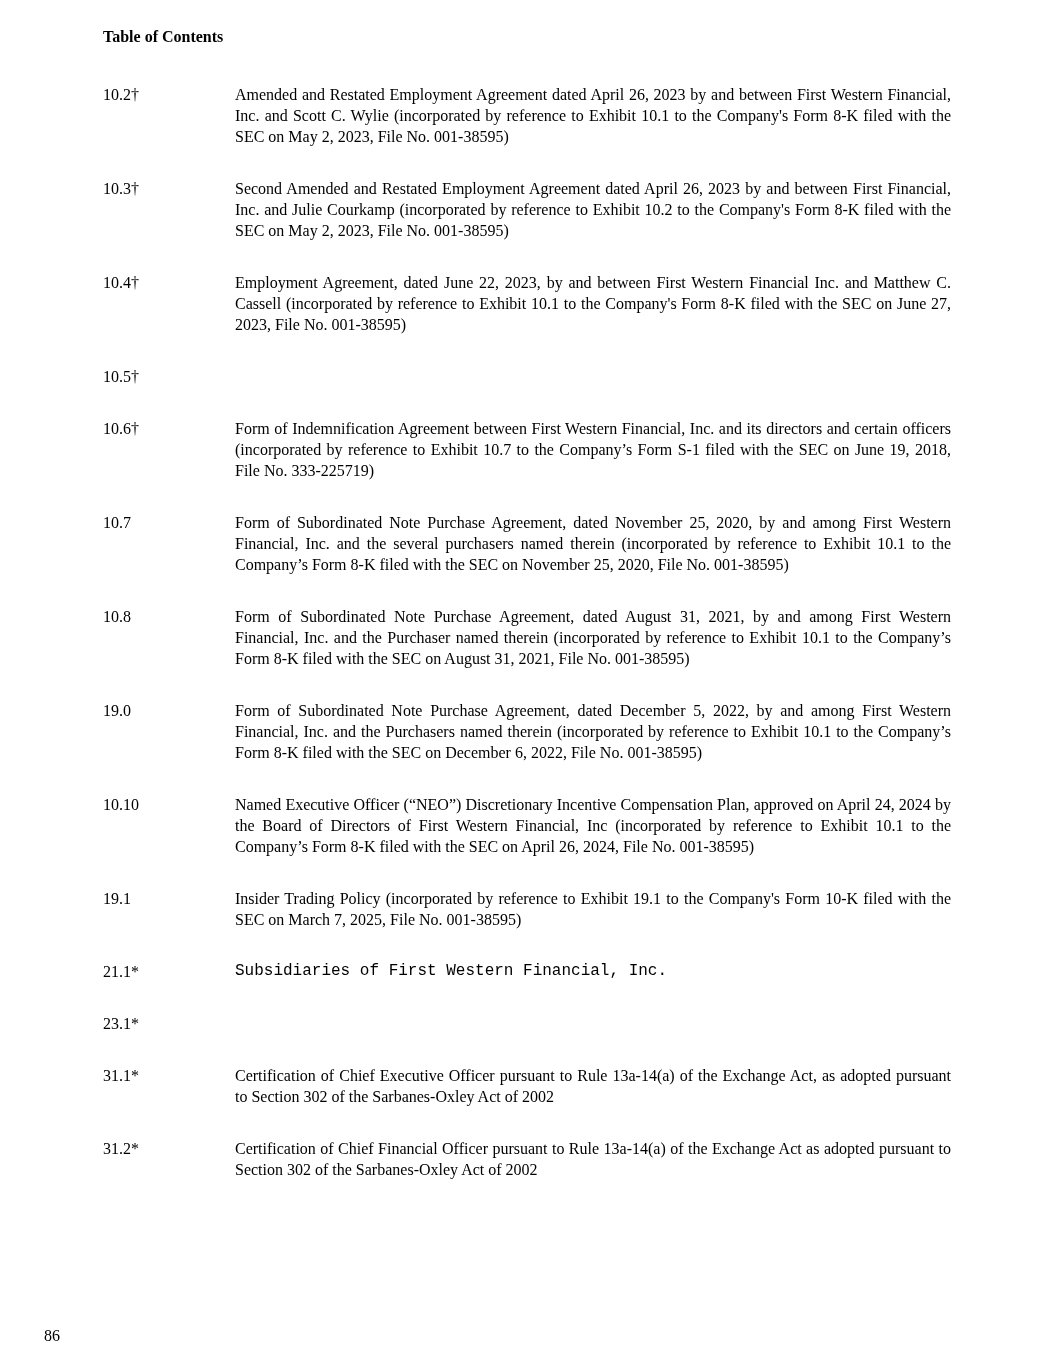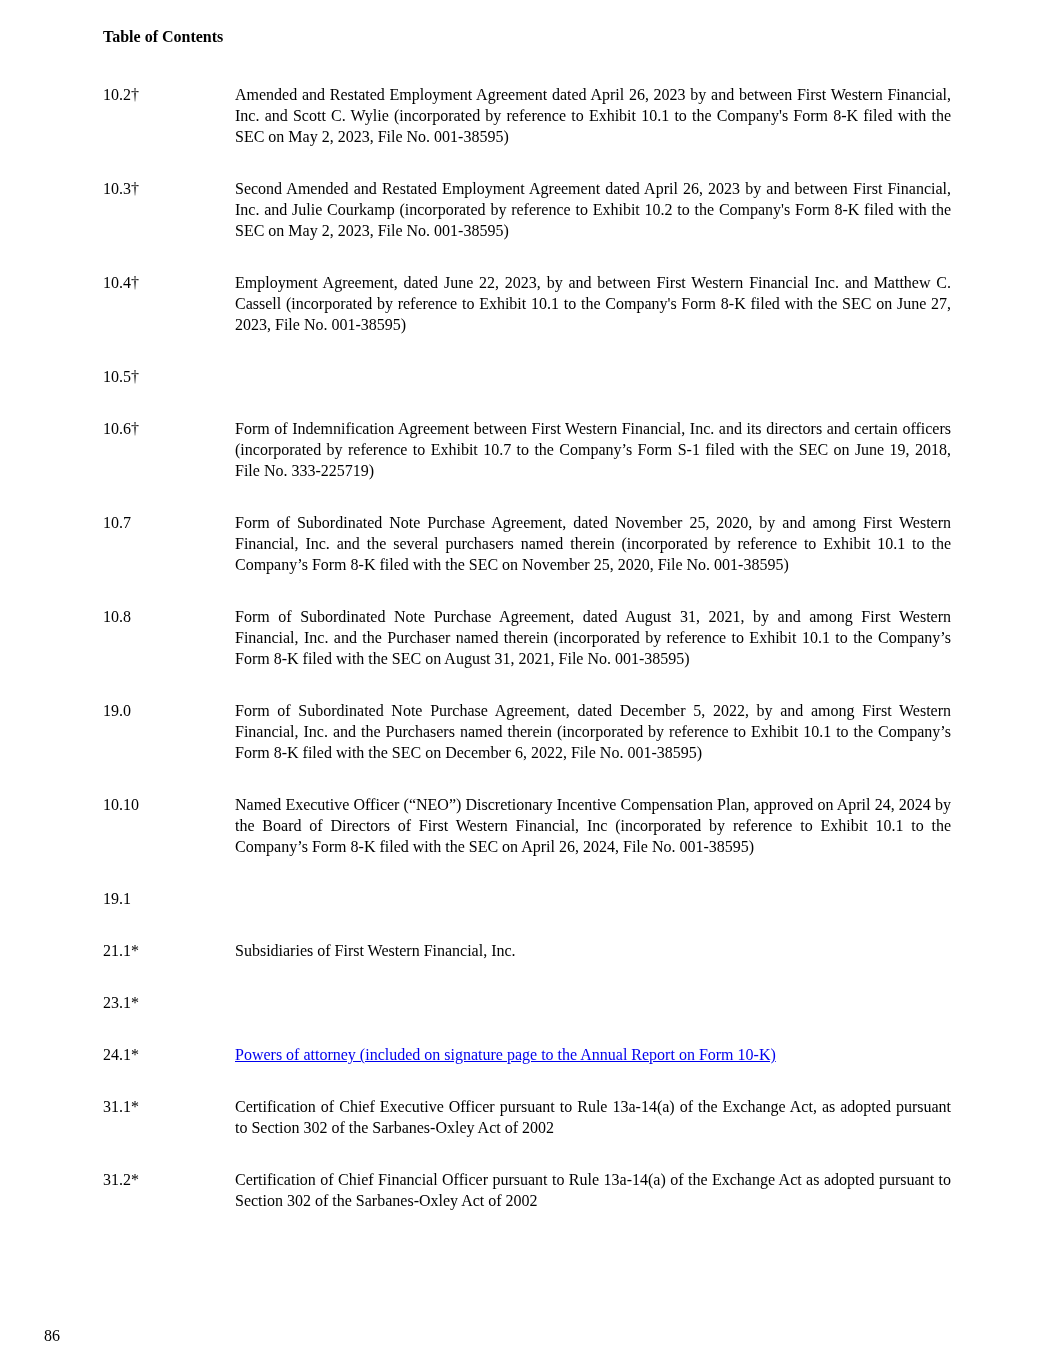--- a/index.html
+++ b/index.html
@@ -38,20 +38,21 @@
     width: 132px;
     flex: 0 0 132px;
   }
   .desc {
     width: 716px;
     flex: 0 0 716px;
     text-align: justify;
   }
   .desc.single {
     text-align: left;
+    font-family: Liberation Mono, monospace;
   }
   a.doc-link {
     text-decoration: underline;
     cursor: pointer;
   }
   .page-number {
     position: absolute;
     left: 0;
     bottom: 19px;
     width: 100%;
@@ -105,37 +106,32 @@
       <div class="desc">Form of Subordinated Note Purchase Agreement, dated December 5, 2022, by and among First Western Financial, Inc. and the Purchasers named therein (incorporated by reference to Exhibit 10.1 to the Company’s Form 8-K filed with the SEC on December 6, 2022, File No. 001-38595)</div>
     </div>
 
     <div class="row">
       <div class="num">10.10</div>
       <div class="desc">Named Executive Officer (“NEO”) Discretionary Incentive Compensation Plan, approved on April 24, 2024 by the Board of Directors of First Western Financial, Inc (incorporated by reference to Exhibit 10.1 to the Company’s Form 8-K filed with the SEC on April 26, 2024, File No. 001-38595)</div>
     </div>
 
     <div class="row">
       <div class="num">19.1</div>
+      <div class="desc">Insider Trading Policy (incorporated by reference to Exhibit 19.1 to the Company's Form 10-K filed with the SEC on March 7, 2025, File No. 001-38595)</div>
     </div>
 
     <div class="row">
       <div class="num">21.1*</div>
       <div class="desc single">Subsidiaries of First Western Financial, Inc.</div>
     </div>
 
     <div class="row">
       <div class="num">23.1*</div>
     </div>
 
-    <div class="row">
-      <div class="num">24.1*</div>
-      <div class="desc single">
-        <a class="doc-link" style="color: rgb(0, 0, 238);">Powers of attorney (included on signature page to the Annual Report on Form 10-K)</a>
-      </div>
-    </div>
 
     <div class="row">
       <div class="num">31.1*</div>
       <div class="desc">Certification of Chief Executive Officer pursuant to Rule 13a-14(a) of the Exchange Act, as adopted pursuant to Section 302 of the Sarbanes-Oxley Act of 2002</div>
     </div>
 
     <div class="row">
       <div class="num">31.2*</div>
       <div class="desc">Certification of Chief Financial Officer pursuant to Rule 13a-14(a) of the Exchange Act as adopted pursuant to Section 302 of the Sarbanes-Oxley Act of 2002</div>
     </div>

